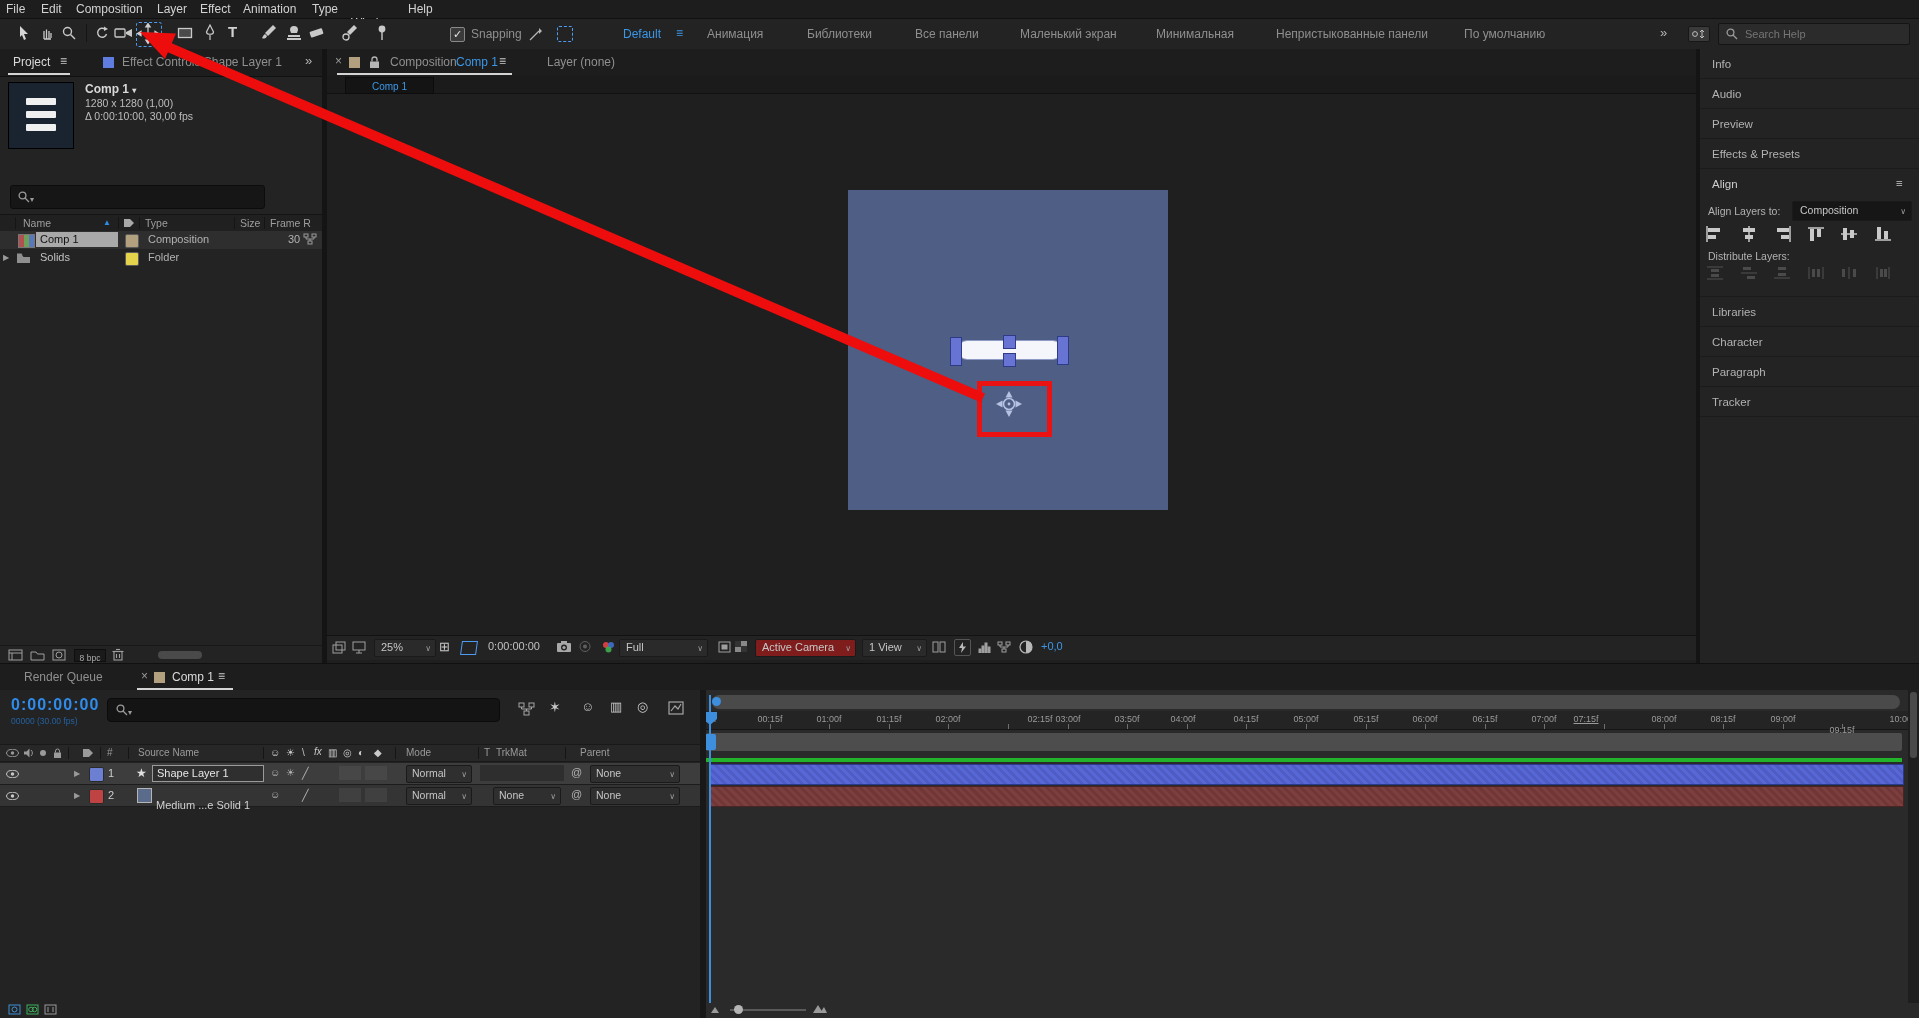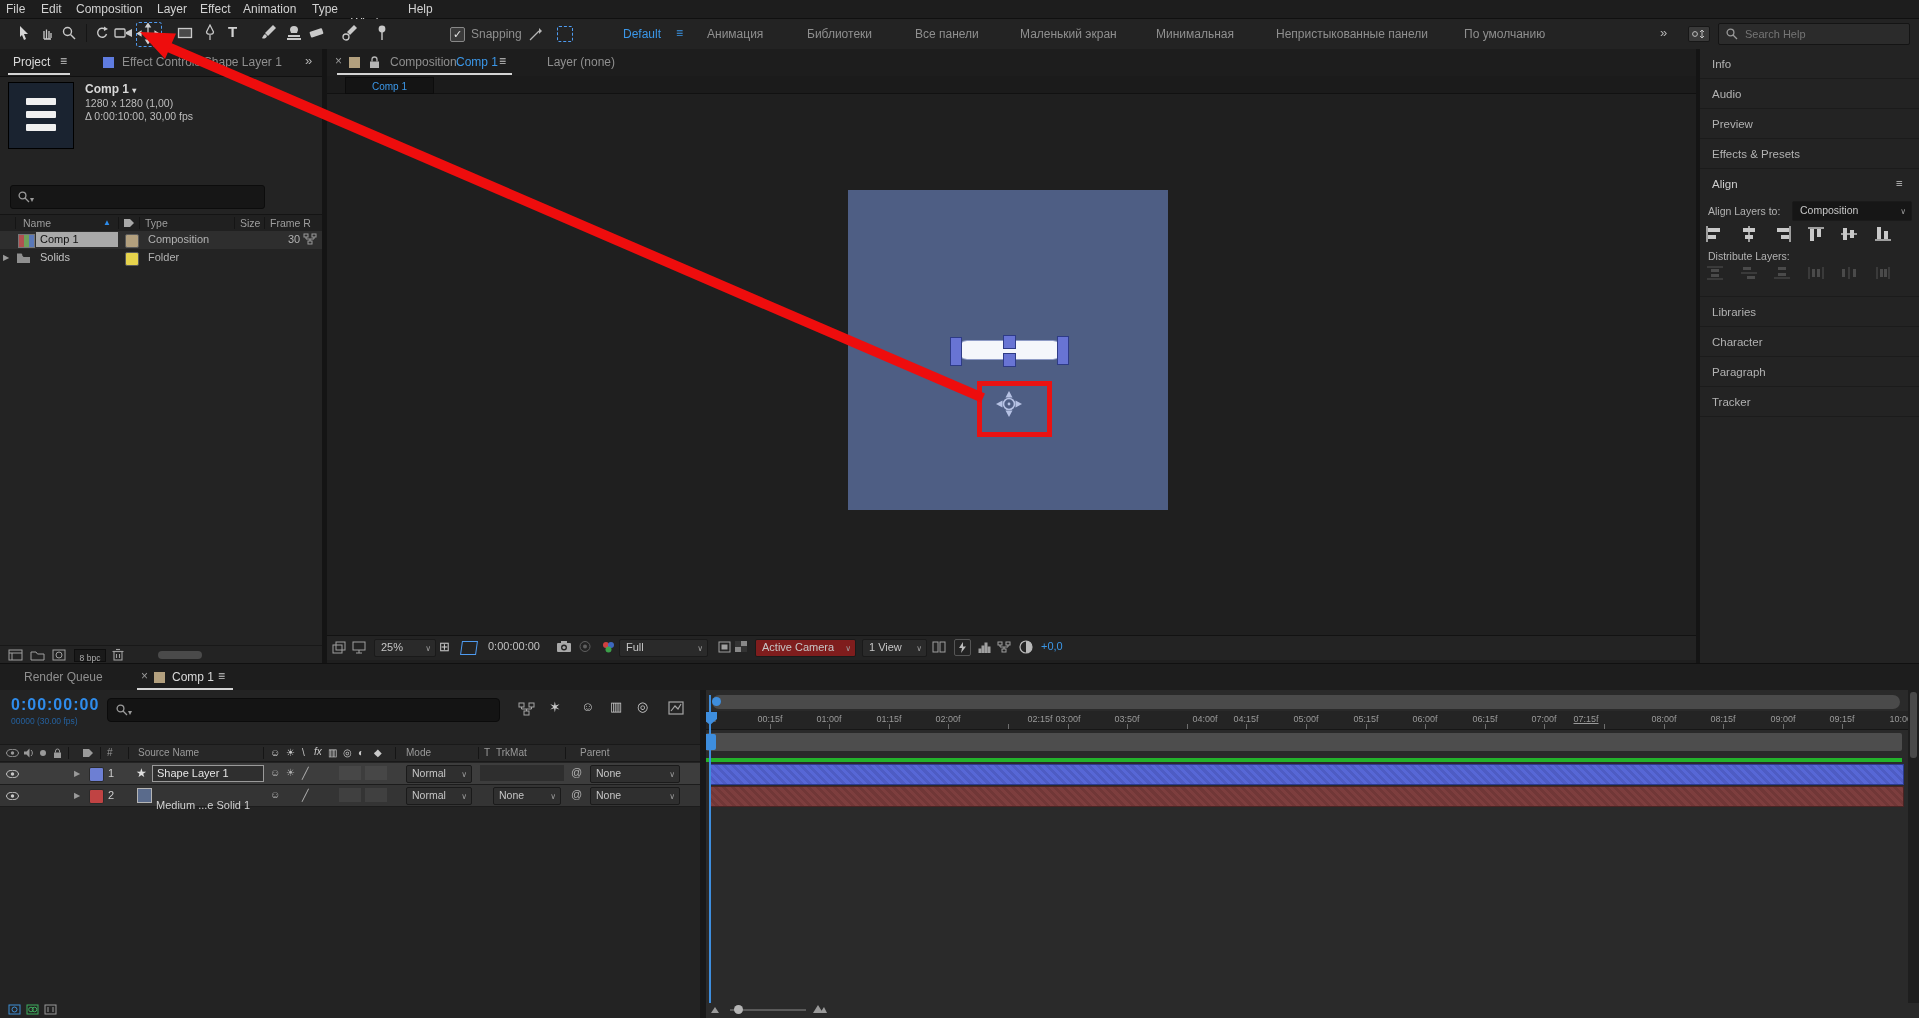--- a/index.html
+++ b/index.html
@@ -724,32 +724,32 @@
 
       <div class="abs" style="left:0;top:21px;width:1213px;height:18px;background:#242424;border-bottom:1px solid #161616;font-size:9px;color:#9a9a9a;">
         <span class="abs txt" style="left:4px;top:3px;transform:translateX(-50%);">00f</span>
         <span class="abs txt" style="left:64px;top:3px;transform:translateX(-50%);">00:15f</span>
         <span class="abs txt" style="left:123px;top:3px;transform:translateX(-50%);">01:00f</span>
         <span class="abs txt" style="left:183px;top:3px;transform:translateX(-50%);">01:15f</span>
         <span class="abs txt" style="left:242px;top:3px;transform:translateX(-50%);">02:00f</span>
         <span class="abs txt" style="left:302px;top:3px;transform:translateX(-50%);margin-left:32px;">02:15f</span>
         <span class="abs txt" style="left:362px;top:3px;transform:translateX(-50%);">03:00f</span>
         <span class="abs txt" style="left:421px;top:3px;transform:translateX(-50%);">03:50f</span>
-        <span class="abs txt" style="left:499px;top:3px;transform:translateX(-50%);">04:00f</span>
+        <span class="abs txt" style="left:477px;top:3px;transform:translateX(-50%);">04:00f</span>
         <span class="abs txt" style="left:540px;top:3px;transform:translateX(-50%);">04:15f</span>
         <span class="abs txt" style="left:600px;top:3px;transform:translateX(-50%);">05:00f</span>
         <span class="abs txt" style="left:660px;top:3px;transform:translateX(-50%);">05:15f</span>
         <span class="abs txt" style="left:719px;top:3px;transform:translateX(-50%);">06:00f</span>
         <span class="abs txt" style="left:779px;top:3px;transform:translateX(-50%);">06:15f</span>
         <span class="abs txt" style="left:838px;top:3px;transform:translateX(-50%);">07:00f</span>
         <span class="abs txt" style="left:880px;top:3px;transform:translateX(-50%);text-decoration:underline;">07:15f</span>
         <span class="abs txt" style="left:958px;top:3px;transform:translateX(-50%);">08:00f</span>
         <span class="abs txt" style="left:1017px;top:3px;transform:translateX(-50%);">08:15f</span>
         <span class="abs txt" style="left:1077px;top:3px;transform:translateX(-50%);">09:00f</span>
-        <span class="abs txt" style="left:1136px;top:3px;transform:translateX(-50%);">09:15f</span>
+        <span class="abs txt" style="left:1136px;top:14px;transform:translateX(-50%);">09:15f</span>
         <span class="abs txt" style="left:1196px;top:3px;transform:translateX(-50%);">10:00f</span>
         <span class="abs" style="left:64px;top:13px;width:1px;height:5px;background:#6e6e6e;"></span>
         <span class="abs" style="left:123px;top:13px;width:1px;height:5px;background:#6e6e6e;"></span>
         <span class="abs" style="left:183px;top:13px;width:1px;height:5px;background:#6e6e6e;"></span>
         <span class="abs" style="left:242px;top:13px;width:1px;height:5px;background:#6e6e6e;"></span>
         <span class="abs" style="left:302px;top:13px;width:1px;height:5px;background:#6e6e6e;"></span>
         <span class="abs" style="left:362px;top:13px;width:1px;height:5px;background:#6e6e6e;"></span>
         <span class="abs" style="left:421px;top:13px;width:1px;height:5px;background:#6e6e6e;"></span>
         <span class="abs" style="left:481px;top:13px;width:1px;height:5px;background:#6e6e6e;"></span>
         <span class="abs" style="left:540px;top:13px;width:1px;height:5px;background:#6e6e6e;"></span>

